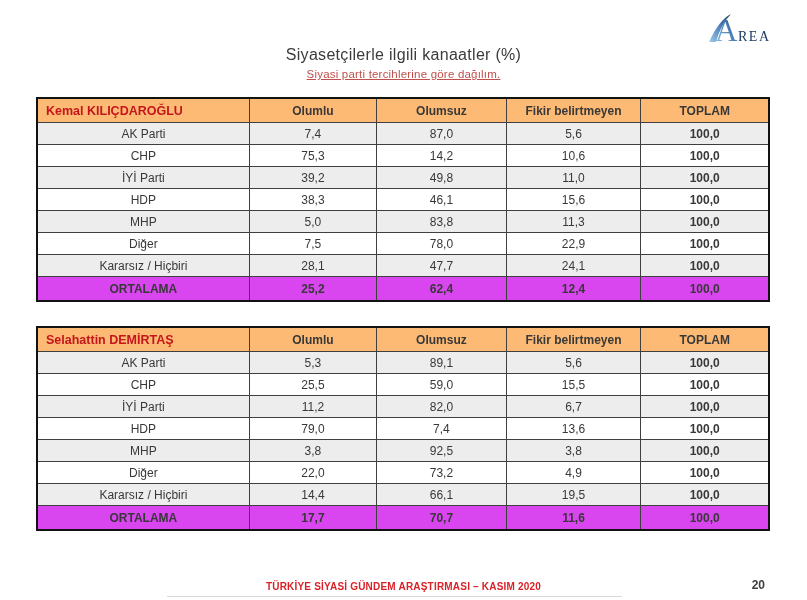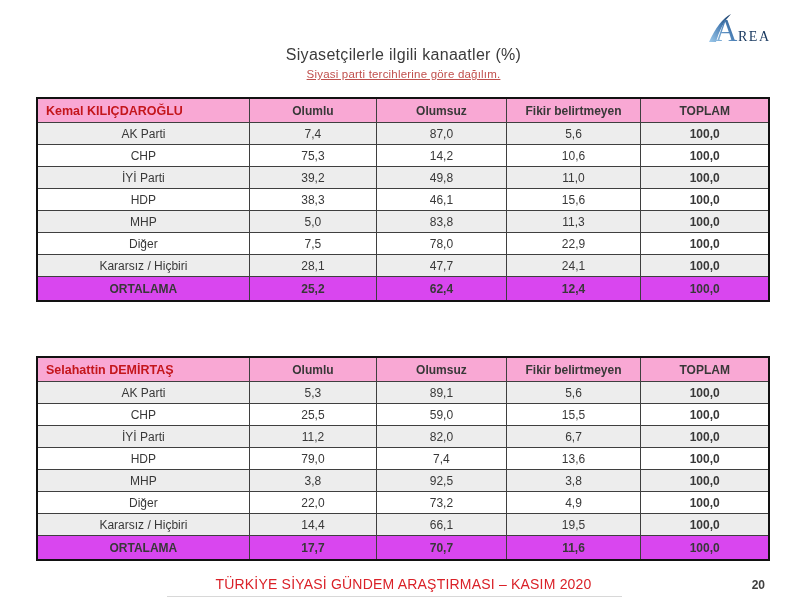--- a/index.html
+++ b/index.html
@@ -36,50 +36,50 @@
   
   table.survey {
     border-collapse:collapse;
     table-layout:fixed;
     width:734px;
     margin-left:36px;
     border:2px solid #121212;
     font-size:12px;
   }
   table.survey.first  { margin-top:15px; }
-  table.survey.second { margin-top:54px;border-radius:31px; }
+  table.survey.second { margin-top:24px;border-radius:31px; }
   table.survey th, table.survey td {
     border:1px solid #3f3f3f;
     padding:0 8px;
     height:21px;
     vertical-align:middle;
     color:#383838;
   }
-  table.survey thead th { height:23px; font-weight:bold; text-align:center; background:#f9a8d4; }
+  table.survey thead th { height:23px; font-weight:bold; text-align:center; background:#fdba74; }
   table.survey thead th.tbl-title { text-align:left; color:#C4161C; font-size:12.5px; }
   table.survey col.c-label { width:29%; }
   table.survey col.c-olumlu { width:17.4%; }
   table.survey col.c-olumsuz { width:17.7%; }
   table.survey col.c-fikir { width:18.4%; }
   table.survey col.c-toplam { width:17.5%; }
   table.survey tbody td.row-label { text-align:center; }
   table.survey tbody td.val { text-align:center; }
   table.survey tbody td.total { font-weight:bold; }
   table.survey tbody tr:nth-child(odd) { background:#EDEDED; }
   table.survey tbody tr.emphasis { background:#d946ef; }
   table.survey tbody tr.emphasis td { font-weight:bold; height:23px; }
   table.survey tbody tr.emphasis td.row-label { text-align:center; }
 
   
   .footer-text {
     position:absolute;
     left:0; right:0; bottom:8px;
     text-align:center;
-    font-weight:normal;
-    font-size:14px;
+    font-weight:bold;
+    font-size:10px;
     color:#DA2128;
     letter-spacing:0.2px;
   }
   .footer-line {
     position:absolute;
     left:167px; bottom:3px;
     width:455px; height:1px;
     background:#d8d8d8;
   }
   .page-number {

